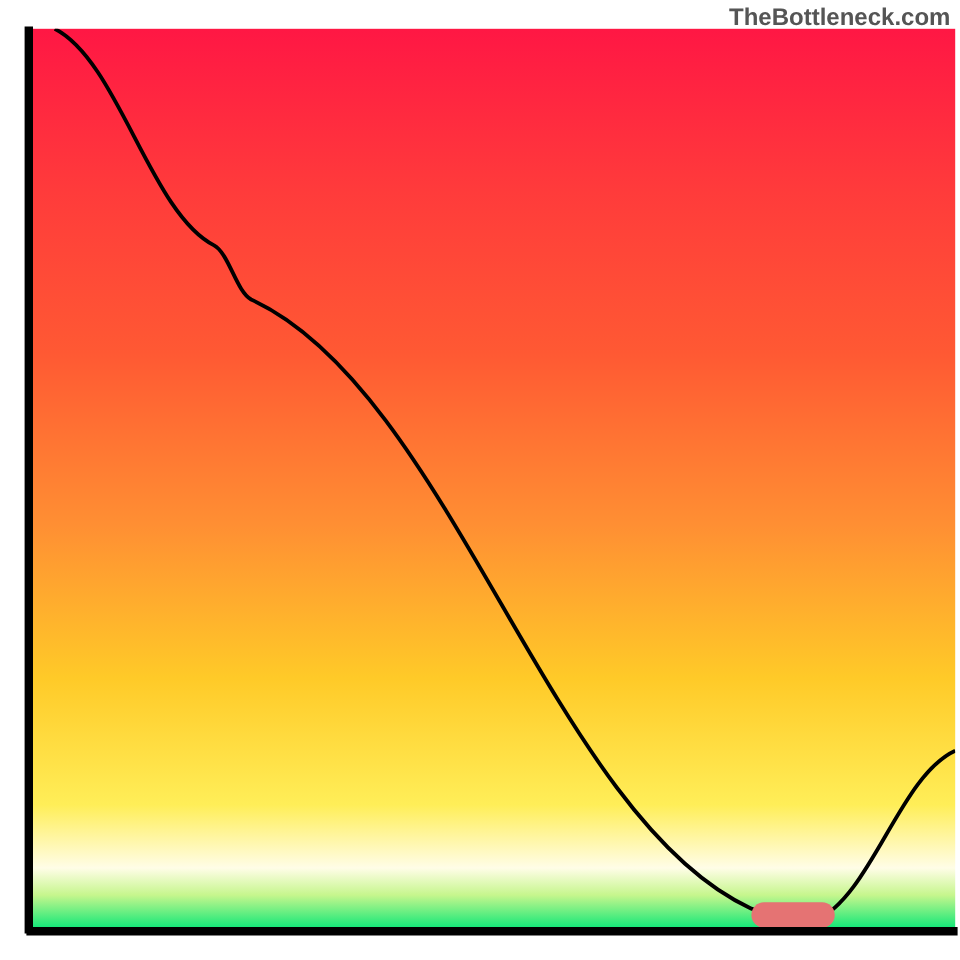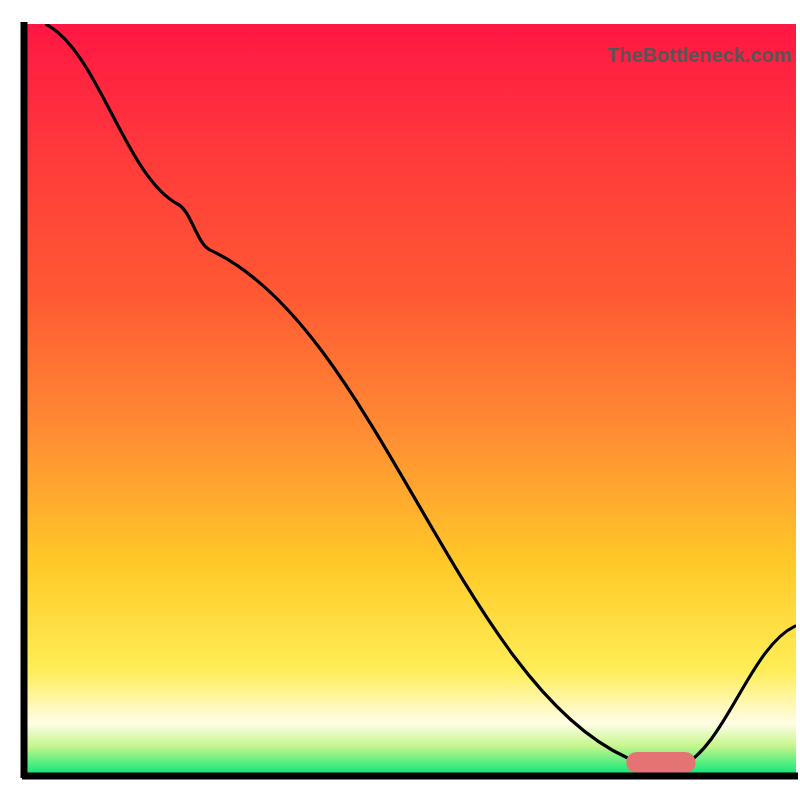--- a/index.html
+++ b/index.html
@@ -17,21 +17,20 @@
     background: #ffffff;
   }
   .watermark {
     position: absolute;
     top: 4px;
     right: 8px;
     font-size: 20px;
     font-weight: bold;
     color: #555555;
     z-index: 10;
-    margin-top: 40px;
   }
   svg {
     display: block;
   }
 </style>
 </head>
 <body>
 
 <div class="chart-container">
   <div class="watermark">TheBottleneck.com</div>

